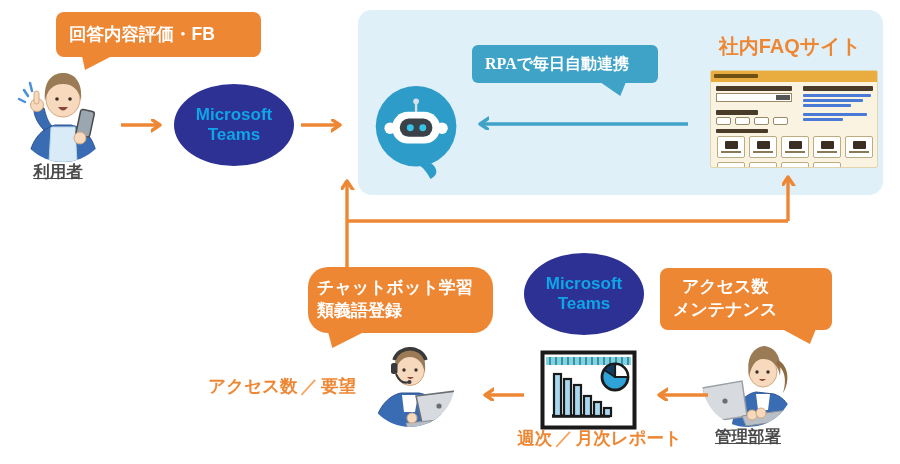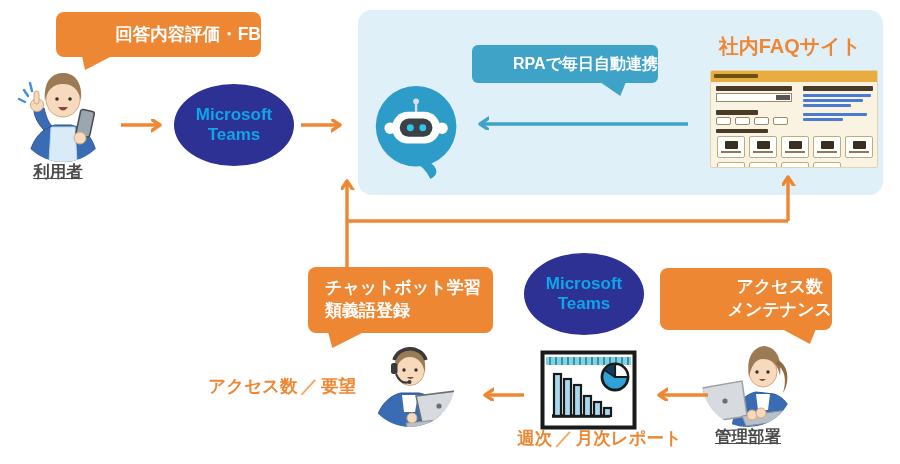--- a/index.html
+++ b/index.html
@@ -15,31 +15,31 @@
   html,body{background:#fff;}
   body{font-family:"Liberation Sans","DejaVu Sans",sans-serif;}
   .stage{position:relative;width:900px;height:464px;background:#fff;overflow:hidden;}
 
   
   .panel{position:absolute;left:358px;top:10px;width:525px;height:185px;
          background:var(--panel-bg);border-radius:14px;z-index:1;}
 
   
   .bubble{position:absolute;background:var(--orange);color:#fff;font-weight:bold;
-          border-radius:8px;display:flex;align-items:center;justify-content:flex-end;
-          z-index:6;line-height:1.35;}
+          border-radius:8px;display:flex;align-items:center;justify-content:flex-start;
+          z-index:6;line-height:1.35;padding-left:13px;}
   .bubble .tail{position:absolute;top:100%;margin-top:-1px;background:inherit;}
   .b-feedback{left:56px;top:12px;width:205px;height:45px;font-size:17.5px;}
   .b-feedback .tail{left:26px;width:30px;height:14px;clip-path:polygon(0 0,100% 0,10% 100%);}
-  .b-rpa{left:472px;top:45px;width:186px;height:38px;font-size:16px;background:var(--teal);border-radius:6px;}
+  .b-rpa{left:472px;top:45px;width:186px;height:38px;font-size:16px;background:var(--teal);border-radius:6px;font-family:Liberation Serif, serif;}
   .b-rpa .tail{right:32px;width:26px;height:14px;clip-path:polygon(0 0,100% 0,78% 100%);}
   .b-faq-update{left:505px;top:163px;width:183px;height:39px;font-size:16.5px;border-radius:6px;}
   .b-faq-update .tail{left:24px;width:30px;height:15px;clip-path:polygon(0 0,100% 0,20% 100%);}
   .b-learning{left:308px;top:267px;width:185px;height:66px;font-size:17px;
-              justify-content:flex-start;padding-left:17px;text-align:left;}
+              justify-content:flex-start;padding-left:9px;text-align:left;border-radius:20px;}
   .b-learning .tail{left:20px;width:36px;height:16px;clip-path:polygon(0 0,100% 0,12% 100%);}
   .b-report{left:660px;top:268px;width:172px;height:62px;font-size:17px;text-align:center;}
   .b-report .tail{right:16px;width:34px;height:15px;clip-path:polygon(0 0,100% 0,82% 100%);}
   .two-line span{display:block;}
 
   
   .teams{position:absolute;width:120px;height:82px;border-radius:50%;background:var(--indigo);
          color:#0ea5e9;font-weight:bold;font-size:17px;display:flex;align-items:center;
          justify-content:center;text-align:center;line-height:1.2;z-index:4;padding:0 14px;}
   .teams-1{left:174px;top:84px;}

